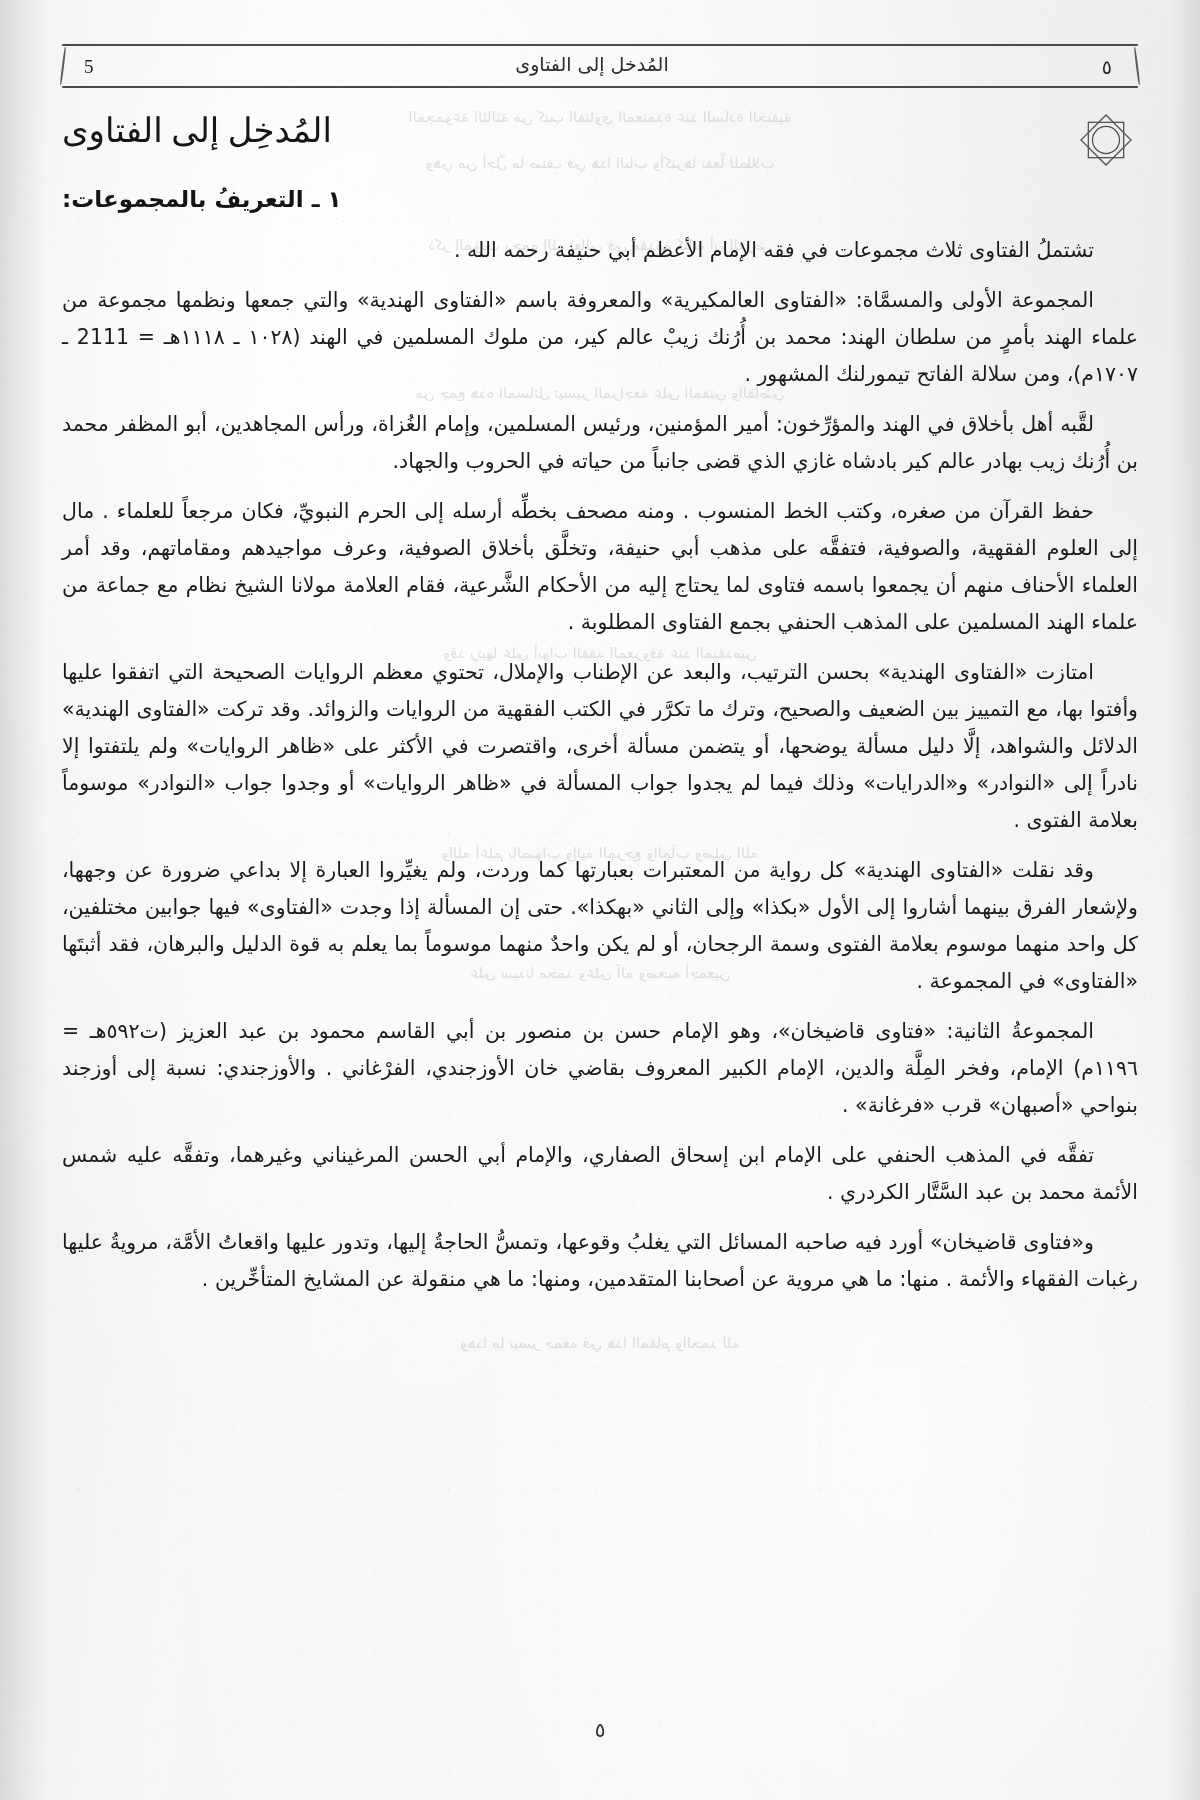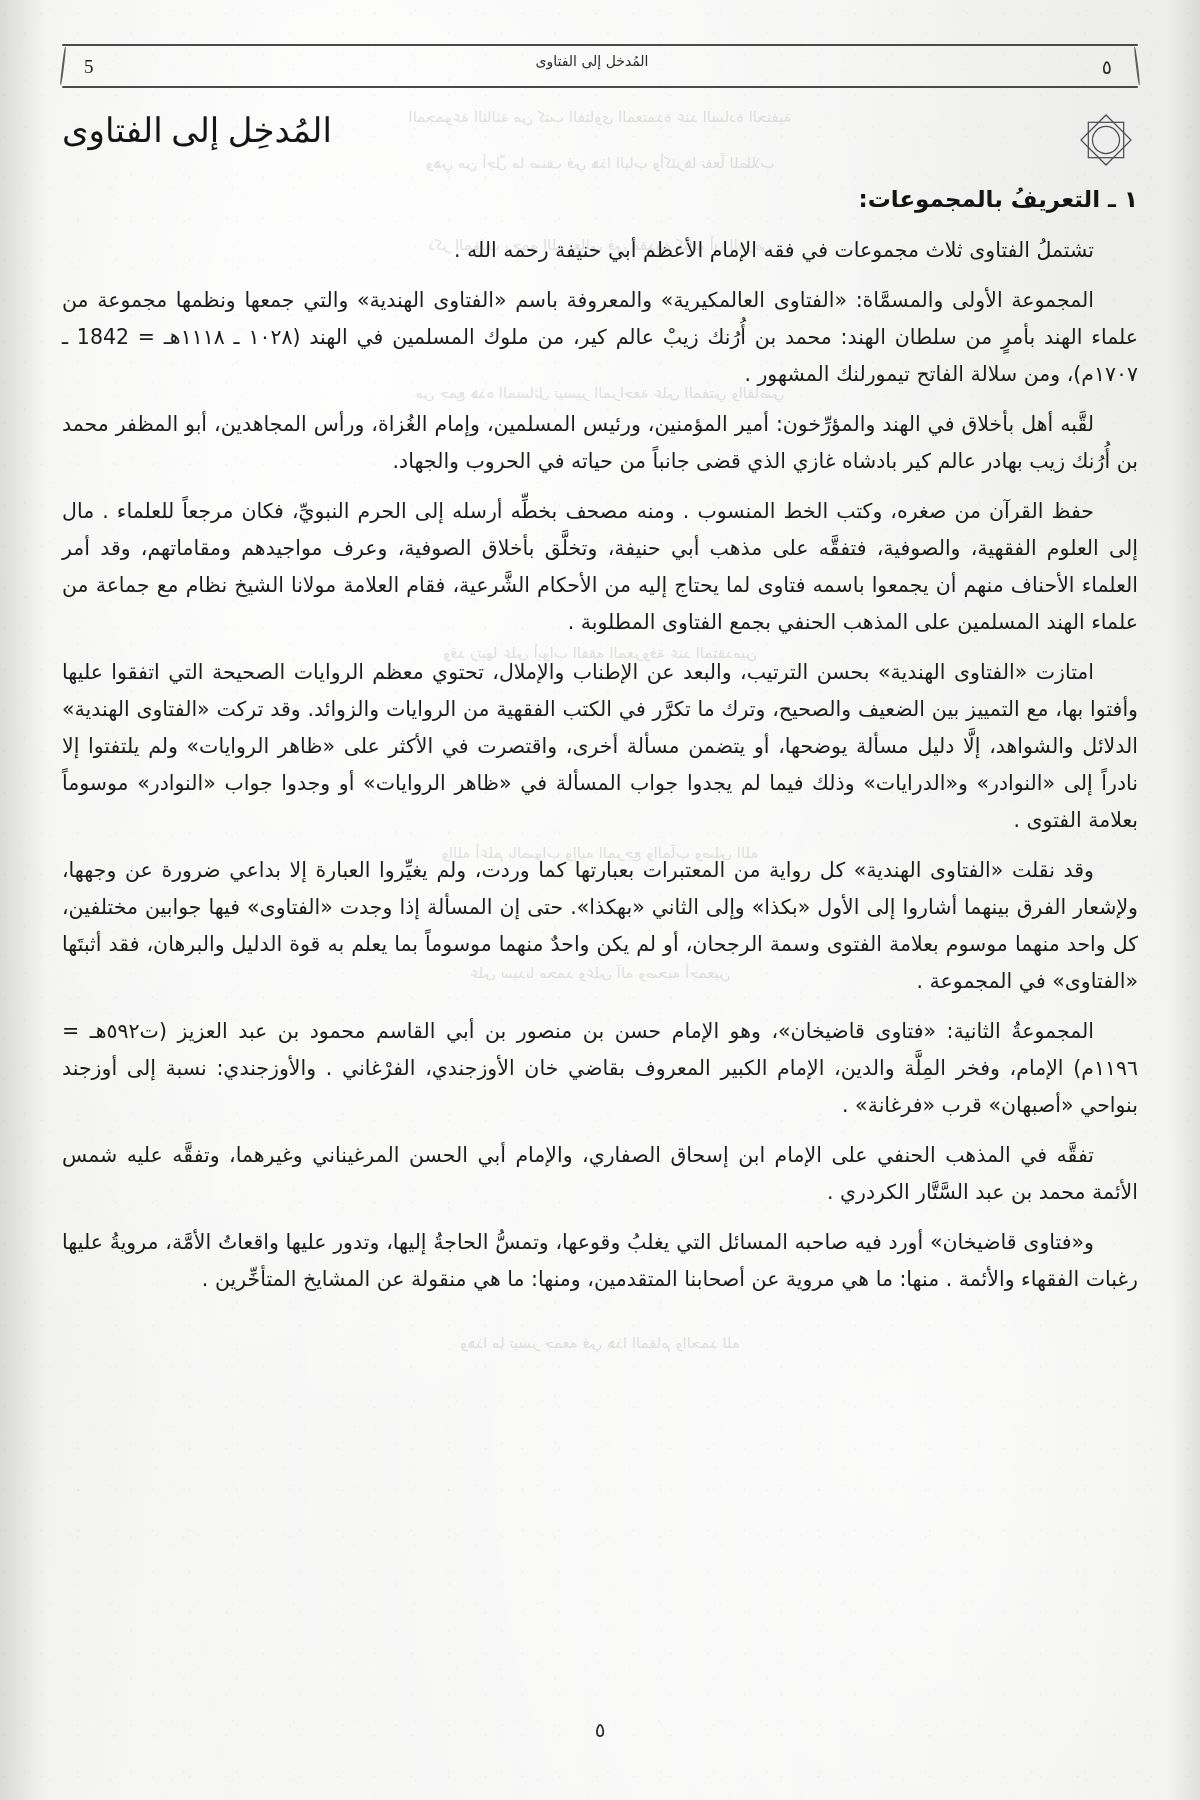--- a/index.html
+++ b/index.html
@@ -90,21 +90,21 @@
     width: 2px;
     background: #5a5a5a;
     border-radius: 40%;
     transform: skewX(7deg);
   }
   #header-title {
     position: absolute;
     top: 9px;
     left: 0; right: 16px;
     text-align: center;
-    font-size: 14px;
+    font-size: 19px;
     color: #2a2a2a;
     font-family: "DejaVu Sans", sans-serif;
   }
   #folio-latin {
     position: absolute;
     top: 12px;
     left: 22px;
     font-size: 19px;
     color: #1f1f1f;
     font-family: "Liberation Serif", serif;
@@ -149,21 +149,21 @@
     position: absolute;
     top: 186px;
     left: 62px;
     right: 62px;
     bottom: 120px;
   }
   .section-heading {
     font-size: 23px;
     color: #141414;
     font-weight: bold;
-    text-align: right;
+    text-align: left;
     margin: 0 0 20px 0;
     font-family: "DejaVu Sans", sans-serif;
     letter-spacing: 0;
   }
   p.para {
     font-size: 20.5px;
     line-height: 37px;
     color: #1b1b1b;
     text-align: justify;
     text-align-last: right;
@@ -240,21 +240,21 @@
         <rect x="16" y="16" width="68" height="68" fill="none" stroke="#4d4d55" stroke-width="2.4" transform="rotate(45 50 50)"></rect>
         <circle cx="50" cy="50" r="26" fill="none" stroke="#4d4d55" stroke-width="2.4"></circle>
       </svg>
     </div>
   </div>
 
   <div id="body">
     <h2 class="section-heading">١ ـ التعريفُ بالمجموعات:</h2>
 
     <p class="para indent">تشتملُ الفتاوى ثلاث مجموعات في فقه الإمام الأعظم أبي حنيفة رحمه الله .</p>
-    <p class="para indent">المجموعة الأولى والمسمَّاة: «الفتاوى العالمكيرية» والمعروفة باسم «الفتاوى الهندية» والتي جمعها ونظمها مجموعة من علماء الهند بأمرٍ من سلطان الهند: محمد بن أُرُنك زيبْ عالم كير، من ملوك المسلمين في الهند (١٠٢٨ ـ ١١١٨هـ = 1842 ـ ١٧٠٧م)، ومن سلالة الفاتح تيمورلنك المشهور .</p>
+    <p class="para indent">المجموعة الأولى والمسمَّاة: «الفتاوى العالمكيرية» والمعروفة باسم «الفتاوى الهندية» والتي جمعها ونظمها مجموعة من علماء الهند بأمرٍ من سلطان الهند: محمد بن أُرُنك زيبْ عالم كير، من ملوك المسلمين في الهند (١٠٢٨ ـ ١١١٨هـ = 2111 ـ ١٧٠٧م)، ومن سلالة الفاتح تيمورلنك المشهور .</p>
     <p class="para indent">لقَّبه أهل بأخلاق في الهند والمؤرِّخون: أمير المؤمنين، ورئيس المسلمين، وإمام الغُزاة، ورأس المجاهدين، أبو المظفر محمد بن أُرُنك زيب بهادر عالم كير بادشاه غازي الذي قضى جانباً من حياته في الحروب والجهاد.</p>
     <p class="para indent">حفظ القرآن من صغره، وكتب الخط المنسوب . ومنه مصحف بخطِّه أرسله إلى الحرم النبويِّ، فكان مرجعاً للعلماء . مال إلى العلوم الفقهية، والصوفية، فتفقَّه على مذهب أبي حنيفة، وتخلَّق بأخلاق الصوفية، وعرف مواجيدهم ومقاماتهم، وقد أمر العلماء الأحناف منهم أن يجمعوا باسمه فتاوى لما يحتاج إليه من الأحكام الشَّرعية، فقام العلامة مولانا الشيخ نظام مع جماعة من علماء الهند المسلمين على المذهب الحنفي بجمع الفتاوى المطلوبة .</p>
     <p class="para indent">امتازت «الفتاوى الهندية» بحسن الترتيب، والبعد عن الإطناب والإملال، تحتوي معظم الروايات الصحيحة التي اتفقوا عليها وأفتوا بها، مع التمييز بين الضعيف والصحيح، وترك ما تكرَّر في الكتب الفقهية من الروايات والزوائد. وقد تركت «الفتاوى الهندية» الدلائل والشواهد، إلَّا دليل مسألة يوضحها، أو يتضمن مسألة أخرى، واقتصرت في الأكثر على «ظاهر الروايات» ولم يلتفتوا إلا نادراً إلى «النوادر» و«الدرايات» وذلك فيما لم يجدوا جواب المسألة في «ظاهر الروايات» أو وجدوا جواب «النوادر» موسوماً بعلامة الفتوى .</p>
     <p class="para indent">وقد نقلت «الفتاوى الهندية» كل رواية من المعتبرات بعبارتها كما وردت، ولم يغيِّروا العبارة إلا بداعي ضرورة عن وجهها، ولإشعار الفرق بينهما أشاروا إلى الأول «بكذا» وإلى الثاني «بهكذا». حتى إن المسألة إذا وجدت «الفتاوى» فيها جوابين مختلفين، كل واحد منهما موسوم بعلامة الفتوى وسمة الرجحان، أو لم يكن واحدٌ منهما موسوماً بما يعلم به قوة الدليل والبرهان، فقد أثبتَها «الفتاوى» في المجموعة .</p>
     <p class="para indent">المجموعةُ الثانية: «فتاوى قاضيخان»، وهو الإمام حسن بن منصور بن أبي القاسم محمود بن عبد العزيز (ت٥٩٢هـ = ١١٩٦م) الإمام، وفخر المِلَّة والدين، الإمام الكبير المعروف بقاضي خان الأوزجندي، الفرْغاني . والأوزجندي: نسبة إلى أوزجند بنواحي «أصبهان» قرب «فرغانة» .</p>
     <p class="para indent">تفقَّه في المذهب الحنفي على الإمام ابن إسحاق الصفاري، والإمام أبي الحسن المرغيناني وغيرهما، وتفقَّه عليه شمس الأئمة محمد بن عبد السَّتَّار الكردري .</p>
     <p class="para indent">و«فتاوى قاضيخان» أورد فيه صاحبه المسائل التي يغلبُ وقوعها، وتمسُّ الحاجةُ إليها، وتدور عليها واقعاتُ الأمَّة، مرويةُ عليها رغبات الفقهاء والأئمة . منها: ما هي مروية عن أصحابنا المتقدمين، ومنها: ما هي منقولة عن المشايخ المتأخِّرين .</p>
   </div>
 
   <div id="footer-folio">٥</div>

